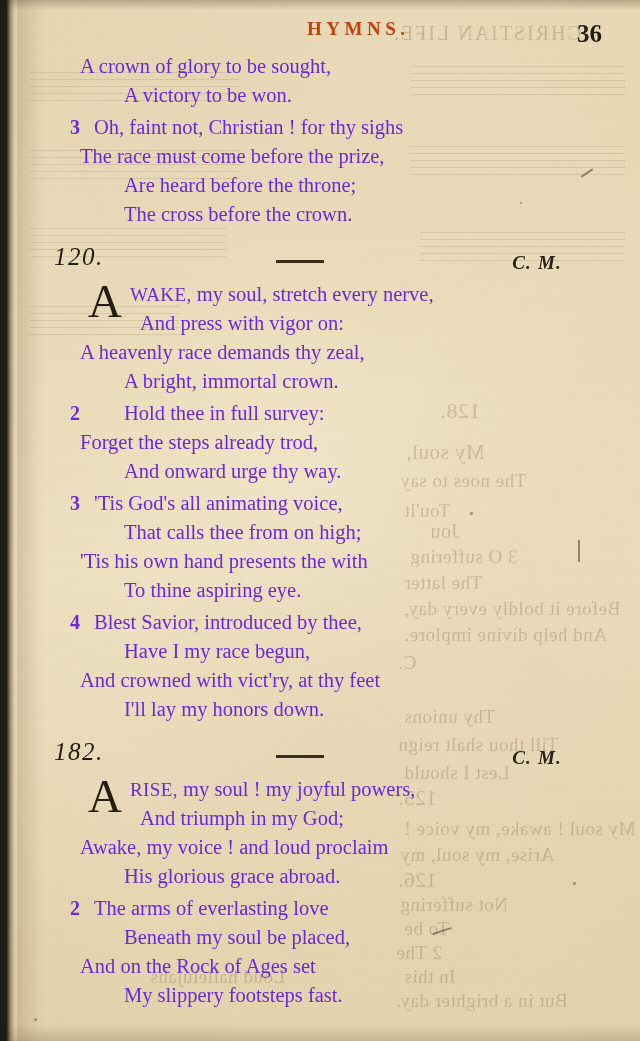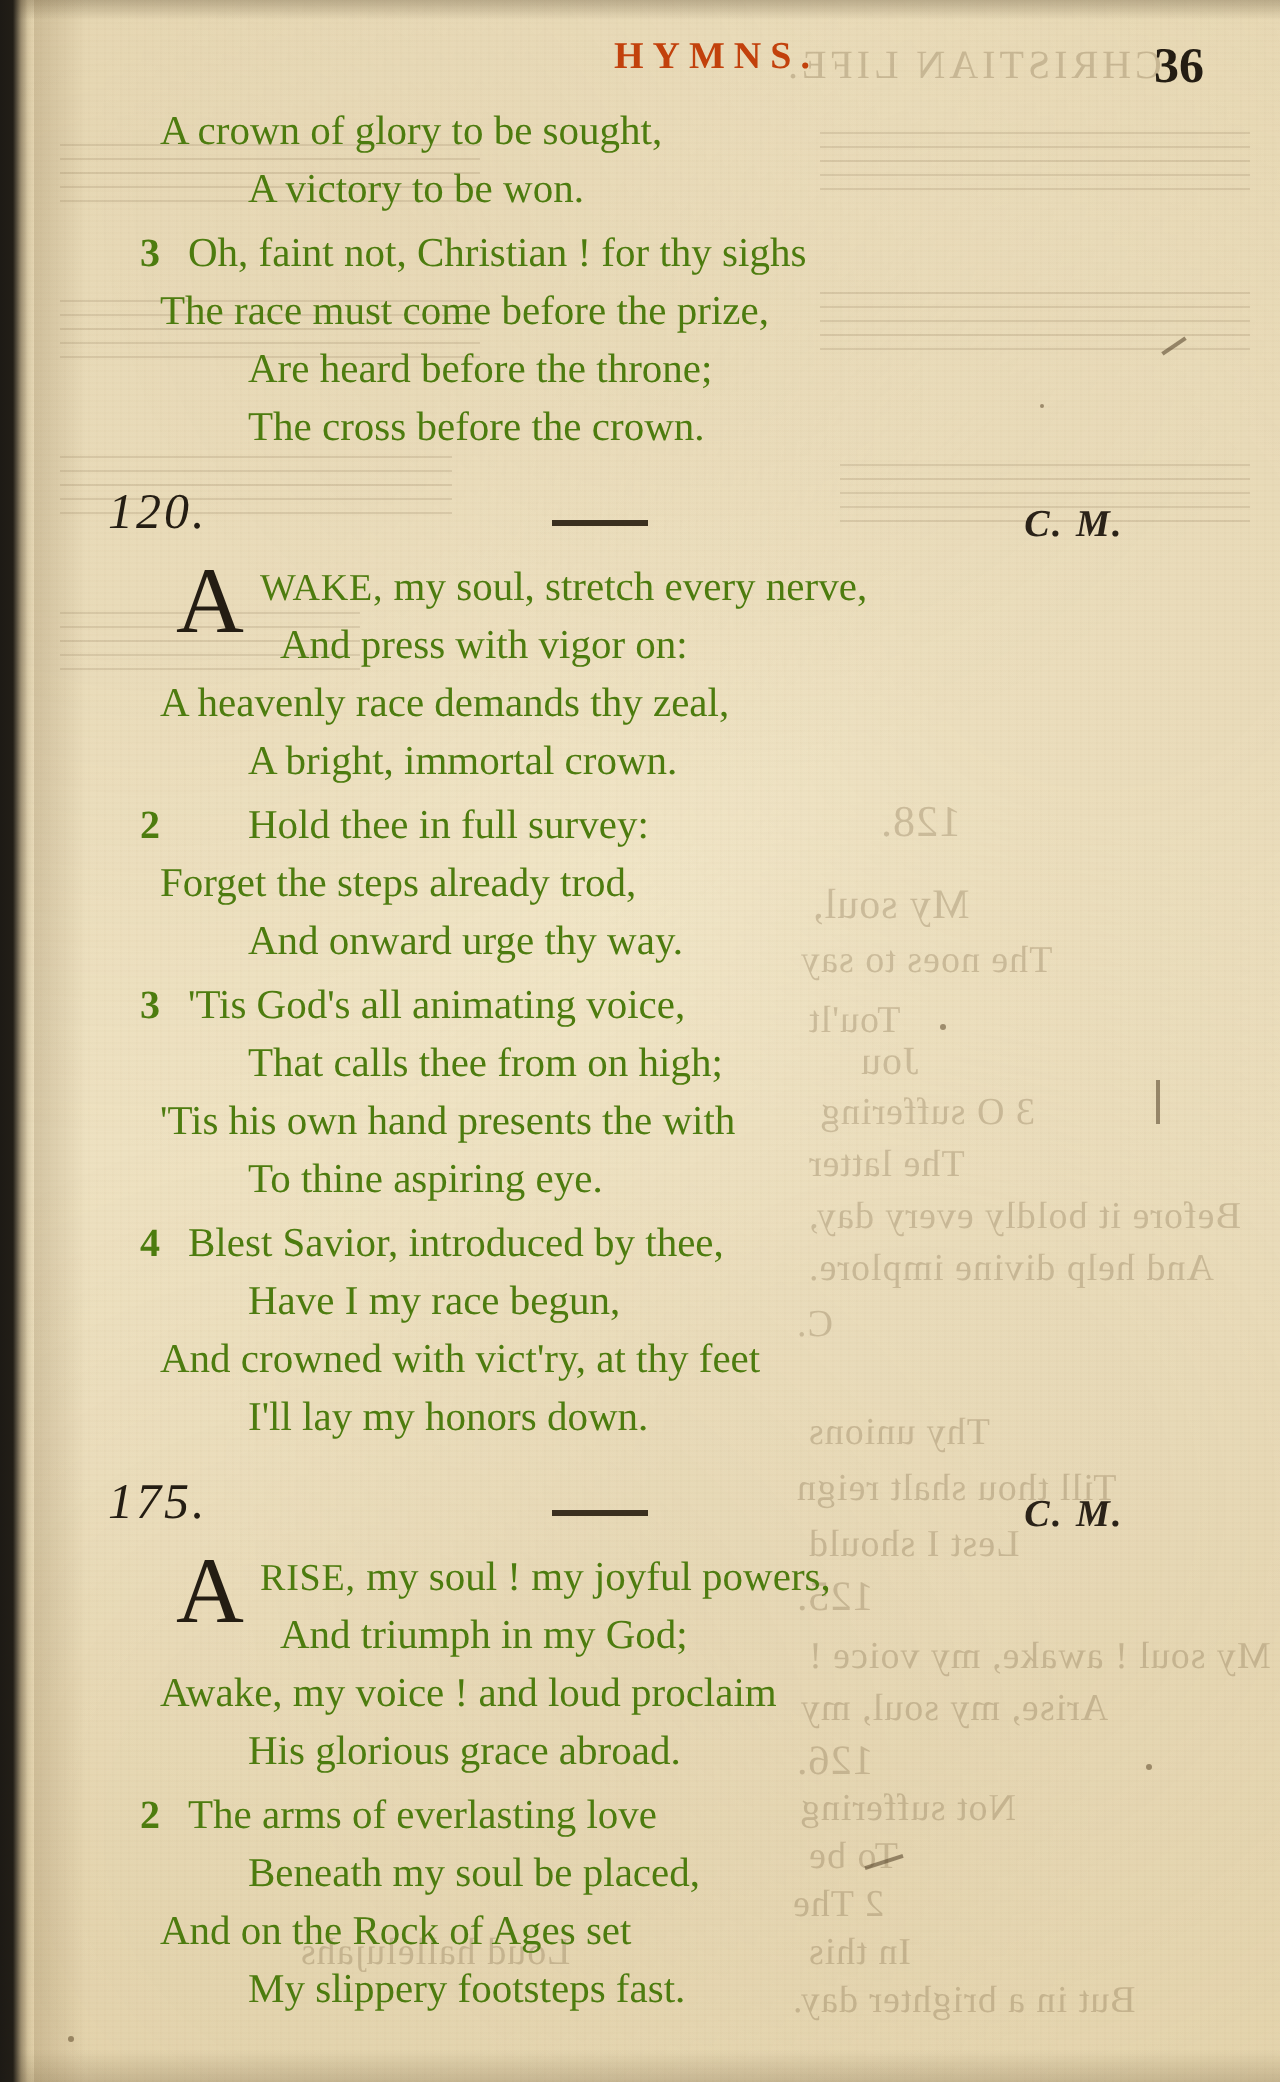--- a/index.html
+++ b/index.html
@@ -175,21 +175,21 @@
   }
 
   .stanza {
     margin: 0 0 3px 0;
   }
   .line {
     position: relative;
     font-size: 20.5px;
     line-height: 29px;
     white-space: nowrap;
-    color: #4d7c0f;
+    color: #6d28d9;
   }
   
   .ind-0 { padding-left: 46px; }
   .ind-1 { padding-left: 76px; }
   .ind-2 { padding-left: 32px; }
   .ind-3 { padding-left: 76px; }
 
   .vnum {
     position: absolute;
     left: 22px;
@@ -321,21 +321,21 @@
       </div>
 
       <div class="stanza">
         <div class="line ind-0"><span class="vnum">4</span><span>Blest Savior, introduced by thee,</span></div>
         <div class="line ind-1">Have I my race begun,</div>
         <div class="line ind-2">And crowned with vict'ry, at thy feet</div>
         <div class="line ind-3">I'll lay my honors down.</div>
       </div>
 
       <div class="hymn-head">
-        <span class="hymn-number">175.</span>
+        <span class="hymn-number">182.</span>
         <span class="hymn-rule"></span>
         <span class="hymn-meter">C. M.</span>
       </div>
 
       <div class="stanza stanza-open">
         <span class="dropcap">A</span>
         <div class="line open-l1"><span class="smallcaps">RISE,</span><span> my soul ! my joyful powers,</span></div>
         <div class="line open-l2">And triumph in my God;</div>
         <div class="line ind-2">Awake, my voice !  and loud proclaim</div>
         <div class="line ind-3">His glorious grace abroad.</div>

